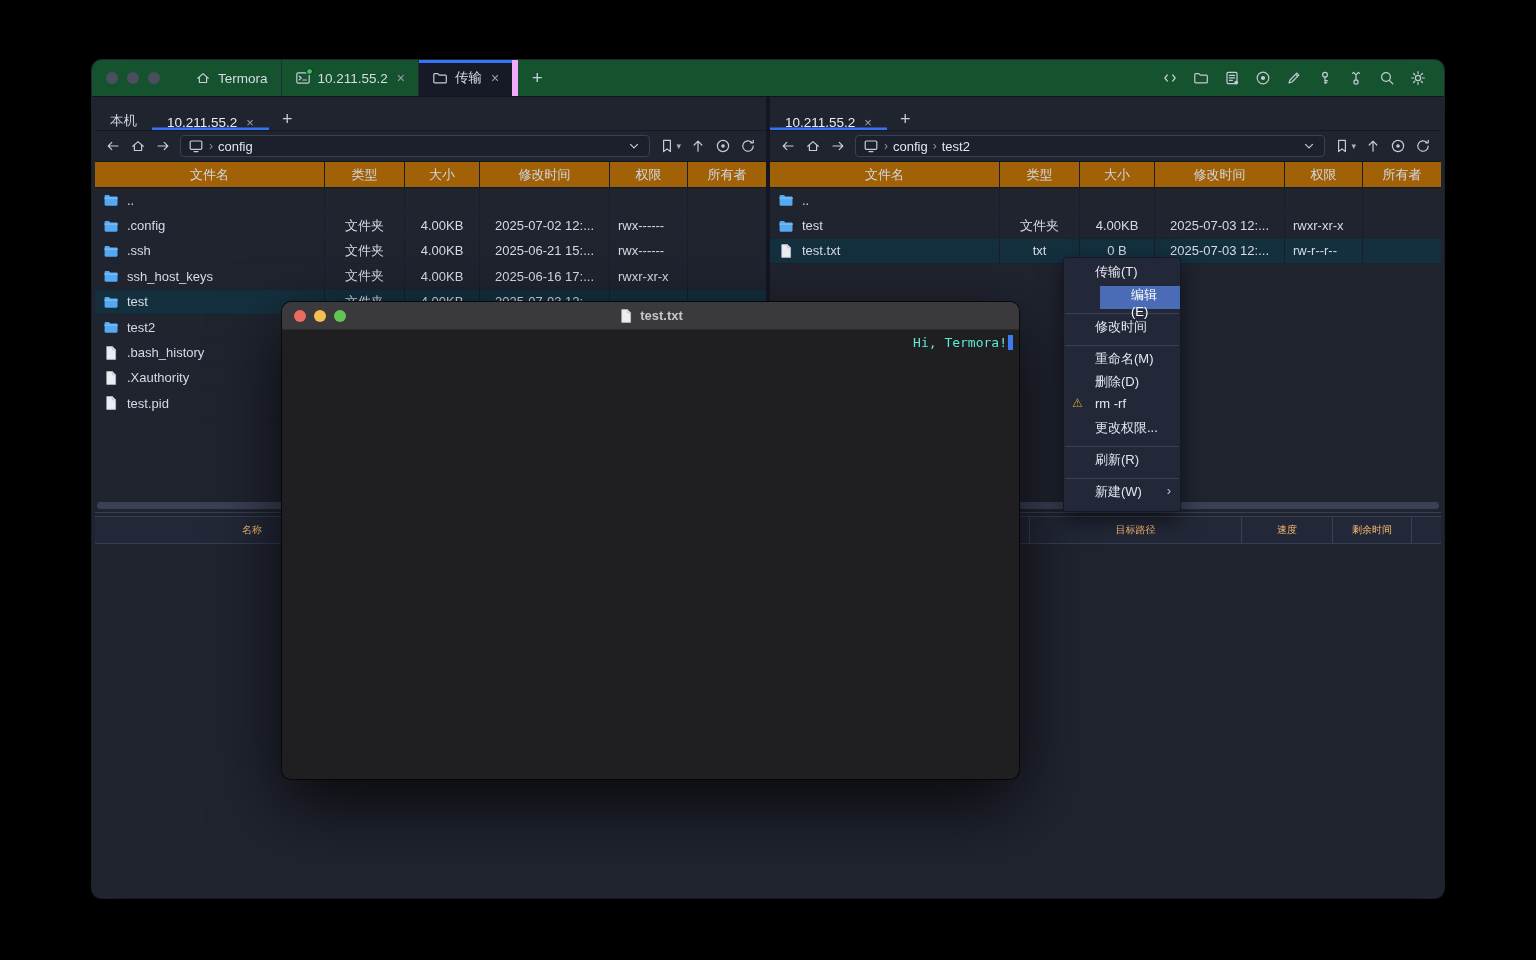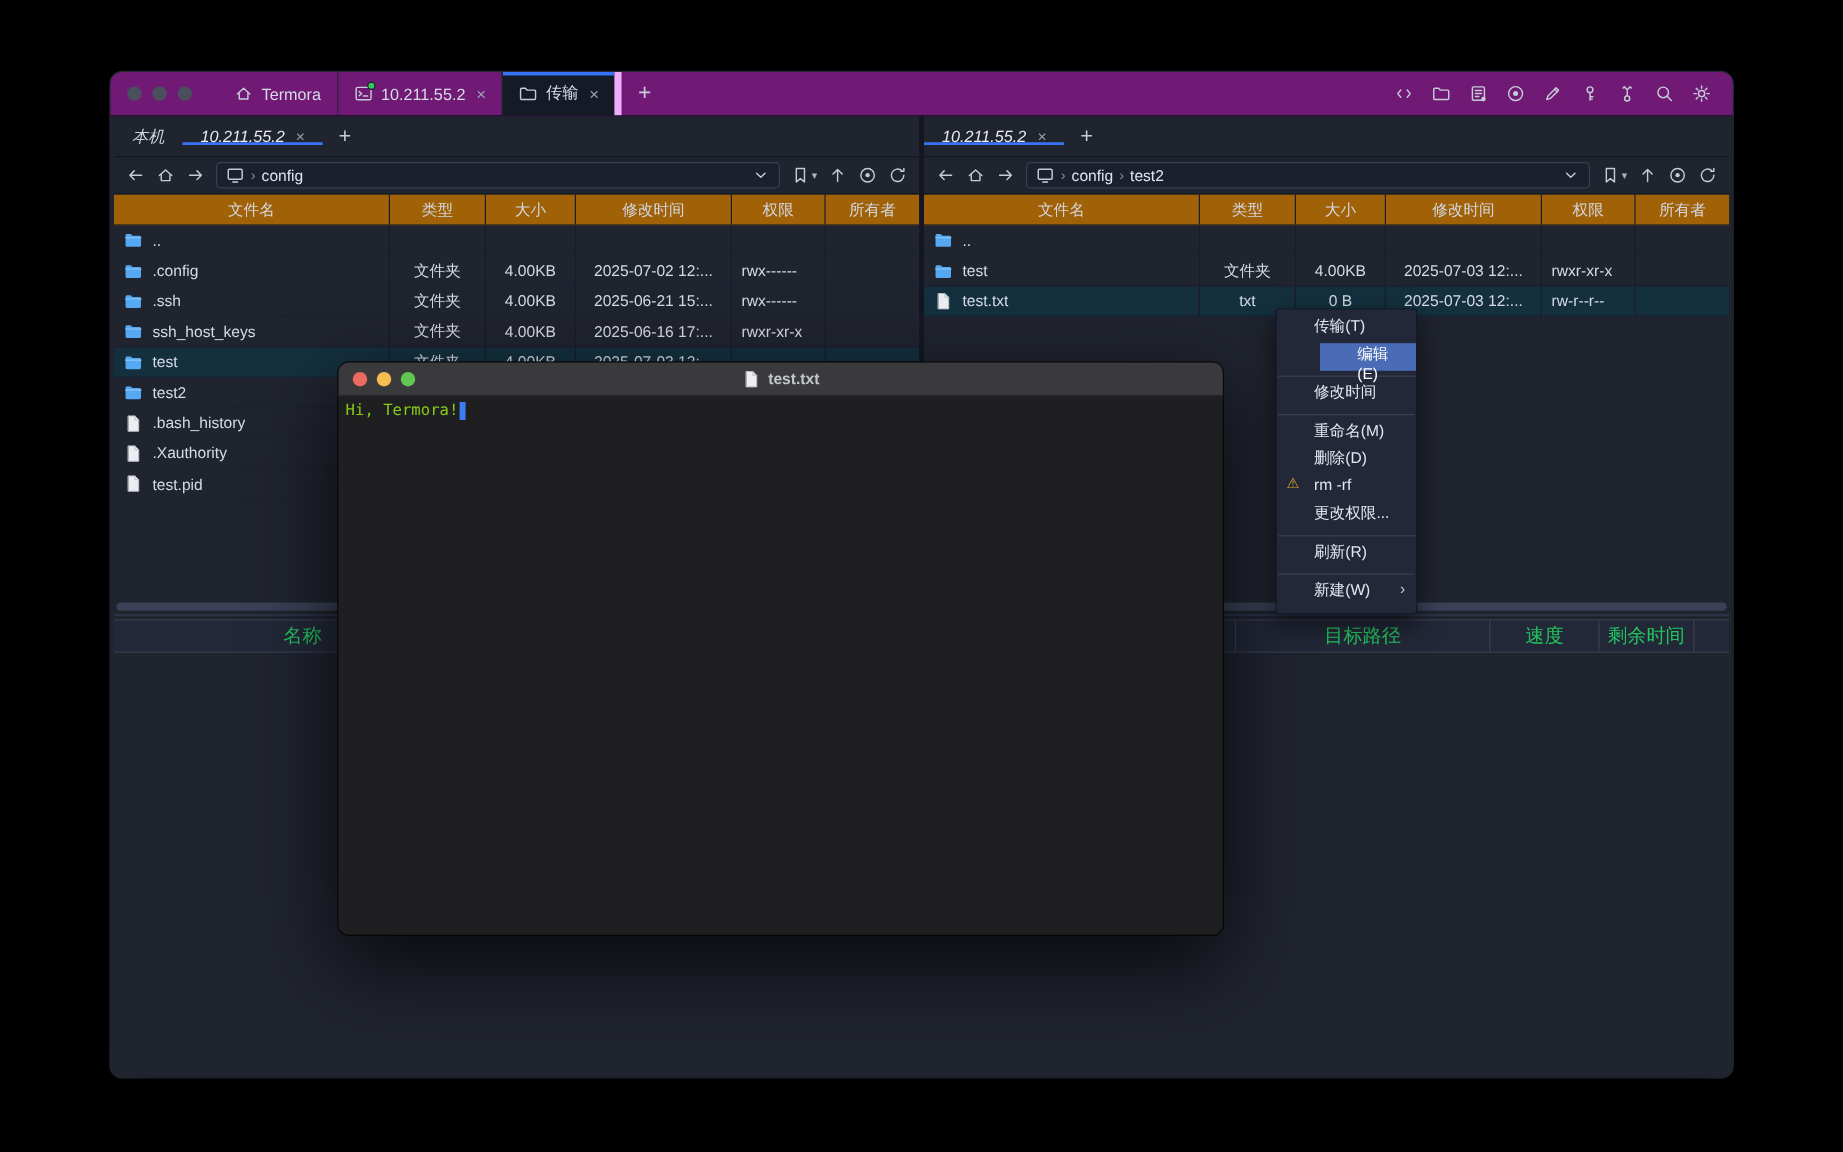--- a/index.html
+++ b/index.html
@@ -8,21 +8,21 @@
   .icon svg { width:16px; height:16px; stroke:#c6cbd8; stroke-width:1.2; fill:none;
     stroke-linecap:round; stroke-linejoin:round; display:block; }
   .icon { display:inline-flex; align-items:center; justify-content:center; }
 
   
   .app { position:absolute; left:92px; top:60px; width:1352px; height:838px;
     background:#20242f; border-radius:10px; overflow:hidden;
     box-shadow:0 18px 60px rgba(0,0,0,.7), 0 0 0 1px #2b3040; }
 
   
-  .titlebar { height:37px; display:flex; align-items:center; background:#701a75;
+  .titlebar { height:37px; display:flex; align-items:center; background:#14532d;
     border-bottom:1px solid #10131d; }
   .traffic { display:flex; gap:9px; padding:0 22px 0 14px; }
   .tdot { width:12px; height:12px; border-radius:50%; background:#4a4f5d; }
   .ttabs { display:flex; height:100%; }
   .ttab { height:100%; display:flex; align-items:center; gap:7px; padding:0 13px;
     font-size:13.5px; color:#d8dce8; position:relative; cursor:default; }
   .ttab + .ttab { border-left:1px solid #252a39; }
   .ttab.active { background:#151a26; box-shadow:inset 0 3px 0 var(--accent);
     border-right:6px solid #f0abfc; }
   .ticon { position:relative; }
@@ -32,21 +32,21 @@
   .tplus { width:38px; height:100%; display:flex; align-items:center; justify-content:center;
     color:#c6cbd8; font-size:19px; font-weight:300; }
   .tactions { margin-left:auto; display:flex; align-items:center; gap:9px; padding-right:15px; }
   .abtn { width:22px; height:22px; display:flex; align-items:center; justify-content:center; }
 
   
   .panels { position:absolute; top:37px; left:0; right:0; height:415px; display:flex; padding:0 3px; }
   .panel { width:671px; position:relative; }
   .pdivider { width:4px; background:#141723; }
 
-  .ptabs { height:34px; display:flex; align-items:center; border-bottom:1px solid #141824;font-style:italic; }
+  .ptabs { height:34px; display:flex; align-items:flex-end; border-bottom:1px solid #141824; }
   .ptab { display:flex; align-items:center; gap:7px; padding:0 15px; font-size:13.5px;
     color:#cdd2df; position:relative; }
   .ptab.active { box-shadow:inset 0 -2.5px 0 var(--accent); color:#e8ebf4; }
   .ptab .tclose { font-size:13px; }
   .pplus { display:flex; align-items:center; padding:0 13px; color:#c6cbd8; font-size:18px; font-weight:300; }
 
   .ptoolbar { height:31px; display:flex; align-items:center; gap:3px; padding:0 7px;
     border-bottom:1px solid #141824; }
   .navbtn { width:22px; height:22px; display:flex; align-items:center; justify-content:center;
     color:#c6cbd8; font-size:14px; }
@@ -75,38 +75,38 @@
   .c0{width:230px}.c1{width:80px}.c2{width:75px}.c3{width:130px}.c4{width:78px}.c5{width:78px}
   .fic svg { width:16px; height:16px; display:block; }
   .hscroll { position:absolute; left:2px; right:2px; bottom:3px; height:7px; border-radius:4px;
     background:#3a4056; }
 
   
   .transfer { position:absolute; top:452px; left:0; right:0; bottom:0; padding:0 3px; }
   .tgap { height:4px; border-top:1px solid #383d54; }
   .thead2 { height:28px; background:#232838; border-top:1px solid #383d54;
     border-bottom:1px solid #383d54; display:flex; }
-  .th2 { display:flex; align-items:center; justify-content:center; font-size:16px;
-    color:#22c55e; border-right:1px solid #3a3f55; }
+  .th2 { display:flex; align-items:center; justify-content:center; font-size:10px;
+    color:#fdba74; border-right:1px solid #3a3f55; }
   .th2:last-child { border-right:none; }
   .tbody2 { height:100%; }
 
   
   .editor { position:absolute; left:282px; top:302px; width:737px; height:477px;
     border-radius:9px; background:#1f1f21; overflow:hidden;
     box-shadow:0 25px 70px rgba(0,0,0,.75), 0 0 0 1px #0c0c0d; }
   .etitle { height:28px; background:#3a3a3c; display:flex; align-items:center;
     position:relative; border-bottom:1px solid #2a2a2c; }
   .etraffic { display:flex; gap:8px; padding-left:12px; }
   .edot { width:12px; height:12px; border-radius:50%; }
   .etext { position:absolute; left:0; right:0; text-align:center; font-size:13px;
     color:#c3c7cd; font-weight:600; display:flex; align-items:center;
     justify-content:center; gap:6px; pointer-events:none; }
   .econtent { padding:4px 6px; font-family:"DejaVu Sans Mono", monospace; font-size:13px;
-    color:#84cc16; line-height:17px; }
+    color:#5eead4; line-height:17px;text-align:right; }
   .cursor { display:inline-block; width:5px; height:15px; background:#3d7bf0;
     vertical-align:text-bottom; margin-left:1px; }
 
   
   .cmenu { position:absolute; left:1063px; top:257px; width:118px; background:#232839;
     border:1px solid #15182a; border-radius:3px; padding:5px 0; font-size:13px;
     color:#e4e7f1; box-shadow:0 8px 22px rgba(0,0,0,.55); }
   .mitem { height:23px; display:flex; align-items:flex-start; padding:0 9px 0 31px; position:relative; }
   .mitem.hl { background:var(--hl); color:#fff;margin-left:36px; }
   .micon { position:absolute; left:8px; font-size:12px; color:var(--warning); }

